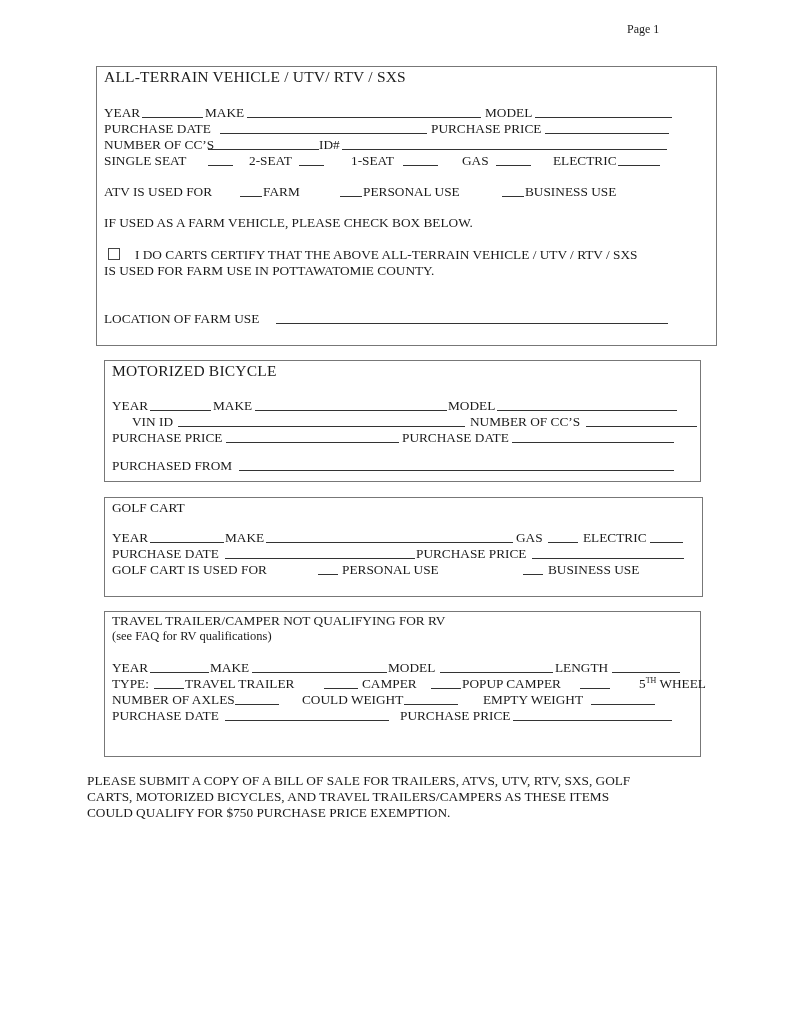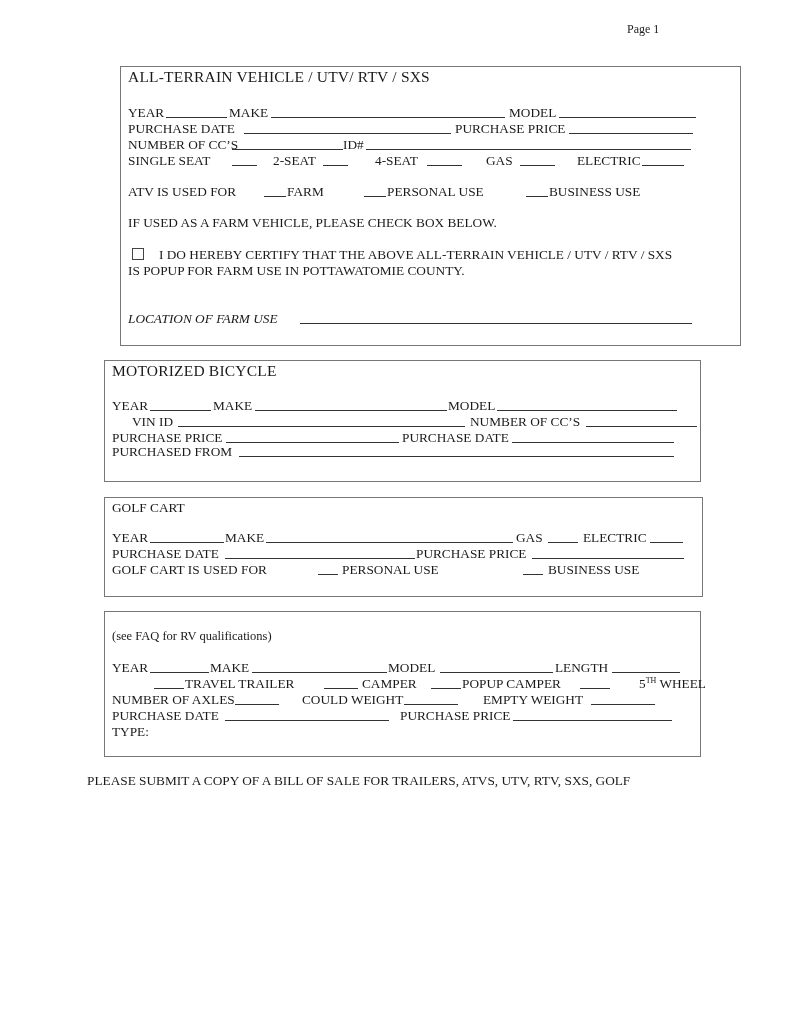--- a/index.html
+++ b/index.html
@@ -33,21 +33,21 @@
       font-size: 13.3px; line-height: 16px;
     }
     .note p { margin: 0; }
     a.email { color: #1d39a8; text-decoration: underline; }
   </style>
 </head>
 <body>
 
 <div class="page-num">Page 1</div>
 
-<div class="box" style="left:120px; top:66px; width:621px; height:280px;">
+<div class="box" style="left:96px; top:66px; width:621px; height:280px;">
   <div class="title-lg" style="top:1px;">ALL-TERRAIN VEHICLE / UTV/ RTV / SXS</div>
 
   <div class="row" style="top:38px;">
     <span class="lbl" style="left:0;">YEAR</span>
     <span class="blank" style="left:38px; width:61px;"></span>
     <span class="lbl" style="left:101px;">MAKE</span>
     <span class="blank" style="left:143px; width:234px;"></span>
     <span class="lbl" style="left:381px;">MODEL</span>
     <span class="blank" style="left:431px; width:137px;"></span>
   </div>
@@ -64,21 +64,21 @@
     <span class="blank" style="left:104px; width:111px;"></span>
     <span class="lbl" style="left:215px;">ID#</span>
     <span class="blank" style="left:238px; width:325px;"></span>
   </div>
 
   <div class="row" style="top:86px;">
     <span class="lbl" style="left:0;">SINGLE SEAT</span>
     <span class="blank" style="left:104px; width:25px;"></span>
     <span class="lbl" style="left:145px;">2-SEAT</span>
     <span class="blank" style="left:195px; width:25px;"></span>
-    <span class="lbl" style="left:247px;">4-SEAT</span>
+    <span class="lbl" style="left:247px;">1-SEAT</span>
     <span class="blank" style="left:299px; width:35px;"></span>
     <span class="lbl" style="left:358px;">GAS</span>
     <span class="blank" style="left:392px; width:35px;"></span>
     <span class="lbl" style="left:449px;">ELECTRIC</span>
     <span class="blank" style="left:514px; width:42px;"></span>
   </div>
 
   <div class="row" style="top:117px;">
     <span class="lbl" style="left:0;">ATV IS USED FOR</span>
     <span class="blank" style="left:136px; width:22px;"></span>
@@ -88,28 +88,28 @@
     <span class="blank" style="left:398px; width:22px;"></span>
     <span class="lbl" style="left:421px;">BUSINESS USE</span>
   </div>
 
   <div class="row" style="top:148px;">
     <span class="lbl" style="left:0;">IF USED AS A FARM VEHICLE, PLEASE CHECK BOX BELOW.</span>
   </div>
 
   <div class="checkbox" style="left:11px; top:181px;"></div>
   <div class="row" style="top:180px;">
-    <span class="lbl" style="left:31px;">I DO HEREBY CERTIFY THAT THE ABOVE ALL-TERRAIN VEHICLE / UTV / RTV / SXS</span>
+    <span class="lbl" style="left:31px;">I DO CARTS CERTIFY THAT THE ABOVE ALL-TERRAIN VEHICLE / UTV / RTV / SXS</span>
   </div>
   <div class="row" style="top:196px;">
-    <span class="lbl" style="left:0;">IS POPUP FOR FARM USE IN POTTAWATOMIE COUNTY.</span>
+    <span class="lbl" style="left:0;">IS USED FOR FARM USE IN POTTAWATOMIE COUNTY.</span>
   </div>
 
   <div class="row" style="top:244px;">
-    <span class="lbl" style="left:0;font-style:italic;">LOCATION OF FARM USE</span>
+    <span class="lbl" style="left:0;">LOCATION OF FARM USE</span>
     <span class="blank" style="left:172px; width:392px;"></span>
   </div>
 </div>
 
 <div class="box" style="left:104px; top:360px; width:597px; height:122px;">
   <div class="title-lg" style="top:1px;">MOTORIZED BICYCLE</div>
 
   <div class="row" style="top:37px;">
     <span class="lbl" style="left:0;">YEAR</span>
     <span class="blank" style="left:38px; width:61px;"></span>
@@ -126,21 +126,21 @@
     <span class="blank" style="left:454px; width:111px;"></span>
   </div>
 
   <div class="row" style="top:69px;">
     <span class="lbl" style="left:0;">PURCHASE PRICE</span>
     <span class="blank" style="left:114px; width:173px;"></span>
     <span class="lbl" style="left:290px;">PURCHASE DATE</span>
     <span class="blank" style="left:400px; width:162px;"></span>
   </div>
 
-  <div class="row" style="top:83px;">
+  <div class="row" style="top:97px;">
     <span class="lbl" style="left:0;">PURCHASED FROM</span>
     <span class="blank" style="left:127px; width:435px;"></span>
   </div>
 </div>
 
 <div class="box" style="left:104px; top:497px; width:599px; height:100px;">
   <div class="title-sm" style="top:2px;">GOLF CART</div>
 
   <div class="row" style="top:32px;">
     <span class="lbl" style="left:0;">YEAR</span>
@@ -163,35 +163,36 @@
   <div class="row" style="top:64px;">
     <span class="lbl" style="left:0;">GOLF CART IS USED FOR</span>
     <span class="blank" style="left:206px; width:20px;"></span>
     <span class="lbl" style="left:230px;">PERSONAL USE</span>
     <span class="blank" style="left:411px; width:20px;"></span>
     <span class="lbl" style="left:436px;">BUSINESS USE</span>
   </div>
 </div>
 
 <div class="box" style="left:104px; top:611px; width:597px; height:146px;">
+  <div class="title-sm" style="top:1px;">TRAVEL TRAILER/CAMPER NOT QUALIFYING FOR RV</div>
   <div class="title-sm" style="top:17px; font-size:12.5px;">(see FAQ for RV qualifications)</div>
 
   <div class="row" style="top:48px;">
     <span class="lbl" style="left:0;">YEAR</span>
     <span class="blank" style="left:38px; width:59px;"></span>
     <span class="lbl" style="left:98px;">MAKE</span>
     <span class="blank" style="left:140px; width:135px;"></span>
     <span class="lbl" style="left:276px;">MODEL</span>
     <span class="blank" style="left:328px; width:113px;"></span>
     <span class="lbl" style="left:443px;">LENGTH</span>
     <span class="blank" style="left:500px; width:68px;"></span>
   </div>
 
   <div class="row" style="top:64px;">
-    <span class="lbl" style="left:0;margin-top:48px;">TYPE:</span>
+    <span class="lbl" style="left:0;">TYPE:</span>
     <span class="blank" style="left:42px; width:30px;"></span>
     <span class="lbl" style="left:73px;">TRAVEL TRAILER</span>
     <span class="blank" style="left:212px; width:34px;"></span>
     <span class="lbl" style="left:250px;">CAMPER</span>
     <span class="blank" style="left:319px; width:30px;"></span>
     <span class="lbl" style="left:350px;text-align:right;">POPUP CAMPER</span>
     <span class="blank" style="left:468px; width:30px;"></span>
     <span class="lbl" style="left:499px;margin-left:28px;"><span>5</span><sup>TH</sup> <span>WHEEL</span></span>
   </div>
 
@@ -207,13 +208,15 @@
   <div class="row" style="top:96px;">
     <span class="lbl" style="left:0;">PURCHASE DATE</span>
     <span class="blank" style="left:113px; width:164px;"></span>
     <span class="lbl" style="left:288px;">PURCHASE PRICE</span>
     <span class="blank" style="left:401px; width:159px;"></span>
   </div>
 </div>
 
 <div class="note">
   <p>PLEASE SUBMIT A COPY OF A BILL OF SALE FOR TRAILERS, ATVS, UTV, RTV, SXS, GOLF</p>
+  <p>CARTS, MOTORIZED BICYCLES, AND TRAVEL TRAILERS/CAMPERS AS THESE ITEMS</p>
+  <p>COULD QUALIFY FOR $750 PURCHASE PRICE EXEMPTION.</p>
 </div>
 
 </body></html>

